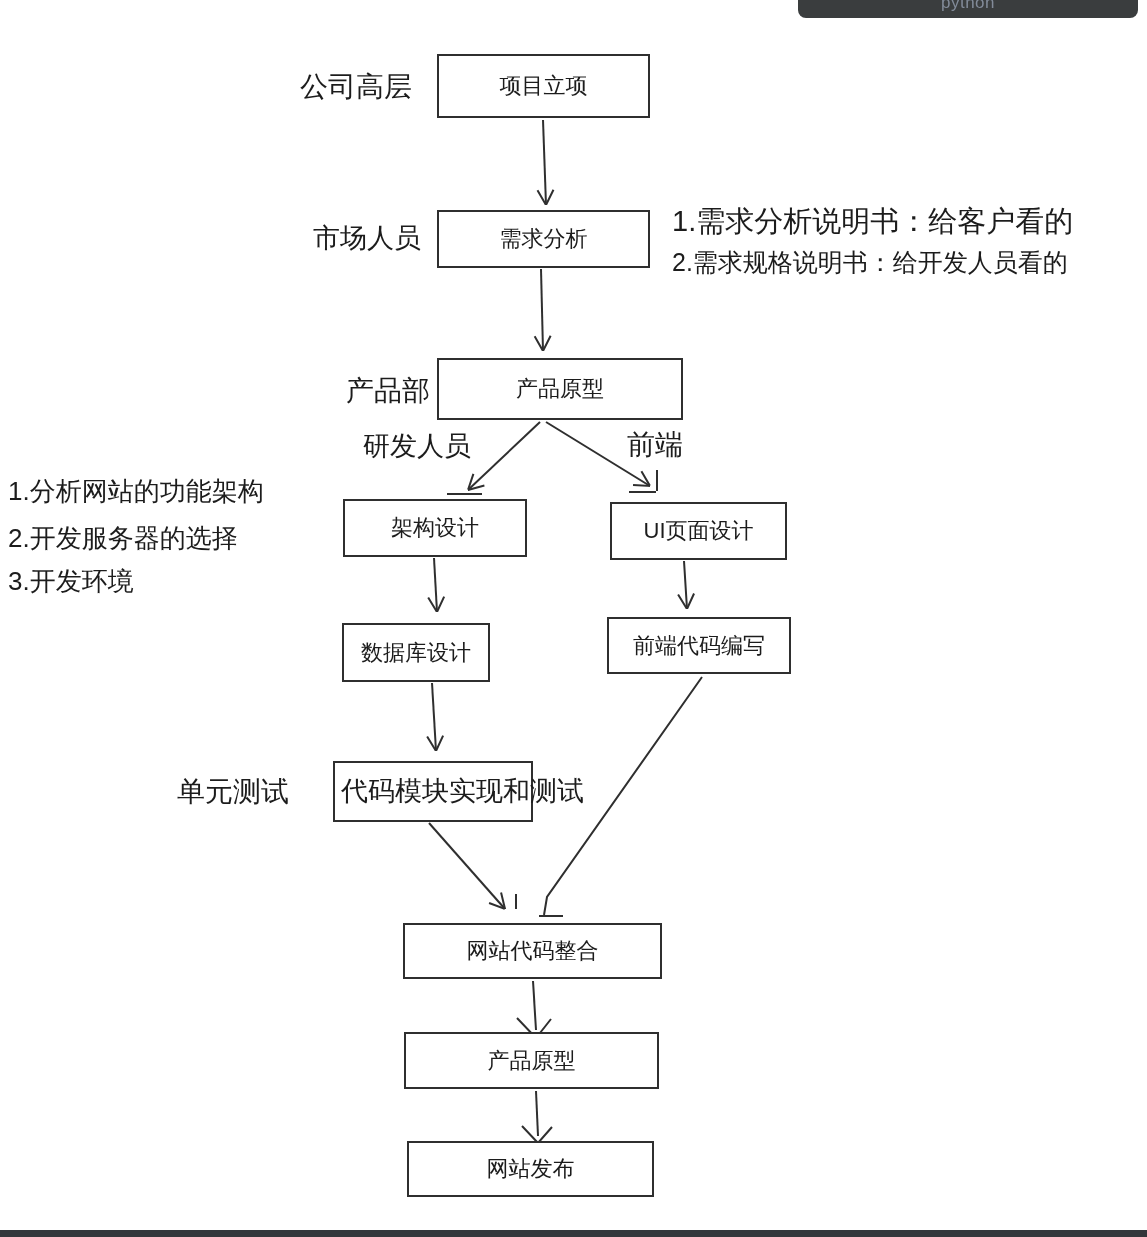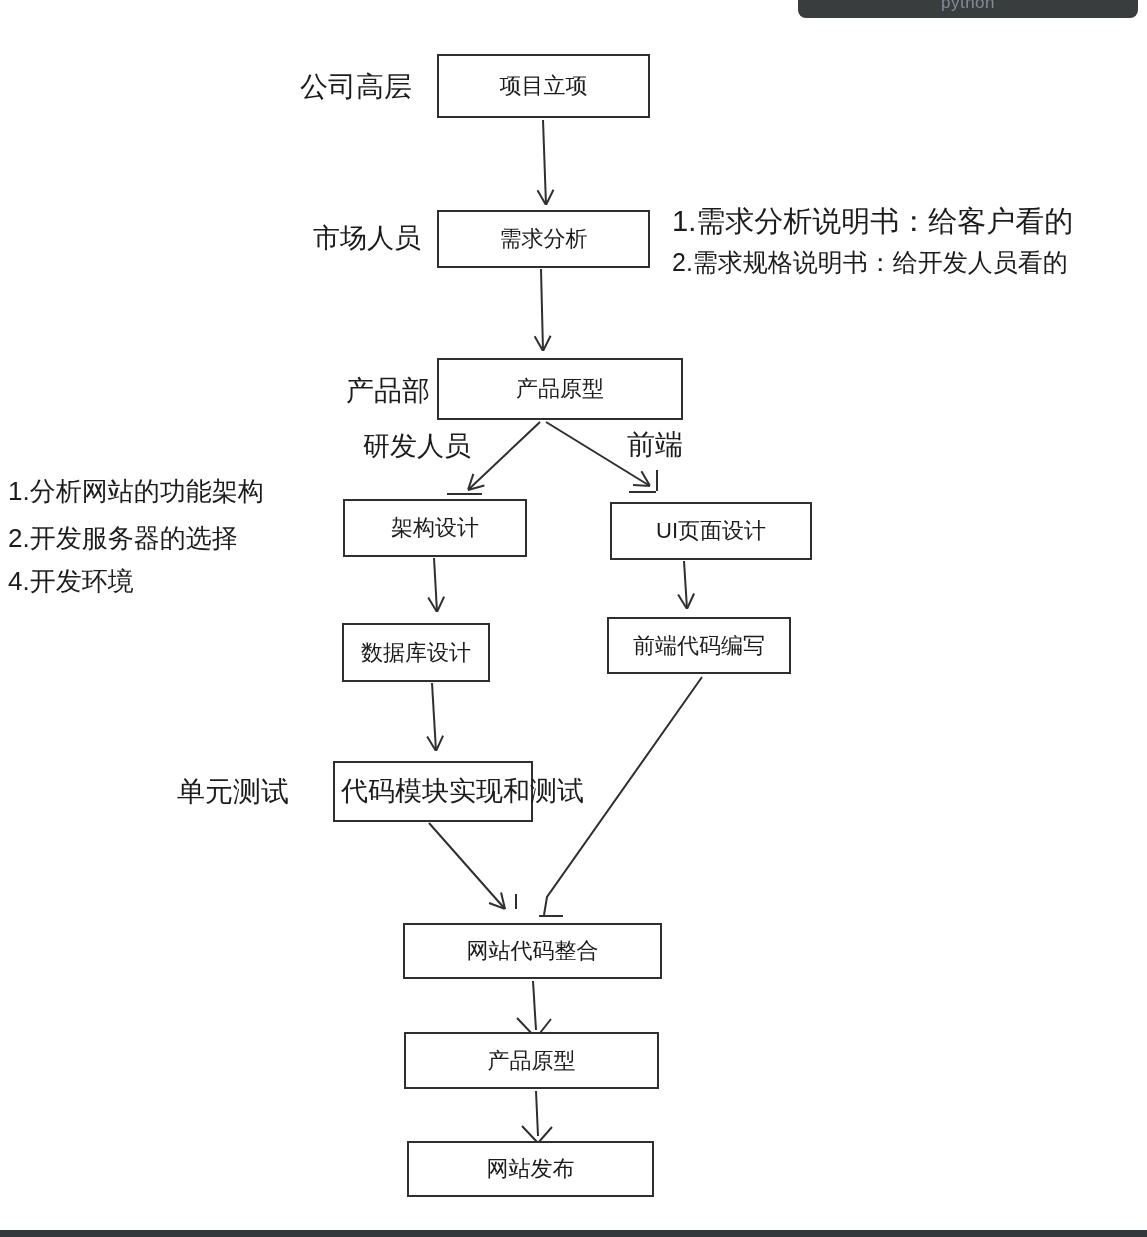--- a/index.html
+++ b/index.html
@@ -99,21 +99,21 @@
   </div>
   <div class="box" style="left:437px;top:210px;width:213px;height:58px;">
     <span>需求分析</span>
   </div>
   <div class="box" style="left:437px;top:358px;width:246px;height:62px;">
     <span>产品原型</span>
   </div>
   <div class="box" style="left:343px;top:499px;width:184px;height:58px;">
     <span>架构设计</span>
   </div>
-  <div class="box" style="left:610px;top:502px;width:202px;height:58px;">
+  <div class="box" style="left:610px;top:502px;width:177px;height:58px;">
     <span>UI页面设计</span>
   </div>
   <div class="box" style="left:342px;top:623px;width:148px;height:59px;">
     <span>数据库设计</span>
   </div>
   <div class="box" style="left:607px;top:617px;width:184px;height:57px;">
     <span>前端代码编写</span>
   </div>
   <div class="box overflowing" style="left:333px;top:761px;width:200px;height:61px;">
     <span>代码模块实现和测试</span>
@@ -133,16 +133,16 @@
   <div class="lbl f28" style="left:326px;top:377px;margin-left:20px;">产品部</div>
   <div class="lbl f27" style="left:363px;top:433px;">研发人员</div>
   <div class="lbl f28" style="left:627px;top:431px;">前端</div>
   <div class="lbl f28" style="left:177px;top:778px;">单元测试</div>
 
   <div class="note" style="left:672px;top:207px;font-size:29px;">1.需求分析说明书：给客户看的</div>
   <div class="note" style="left:672px;top:250px;font-size:25px;">2.需求规格说明书：给开发人员看的</div>
 
   <div class="note" style="left:8px;top:478px;">1.分析网站的功能架构</div>
   <div class="note" style="left:8px;top:525px;">2.开发服务器的选择</div>
-  <div class="note" style="left:8px;top:568px;">4.开发环境</div>
+  <div class="note" style="left:8px;top:568px;">3.开发环境</div>
 
   <div class="bottombar"></div>
 </div>
 
 </body></html>

